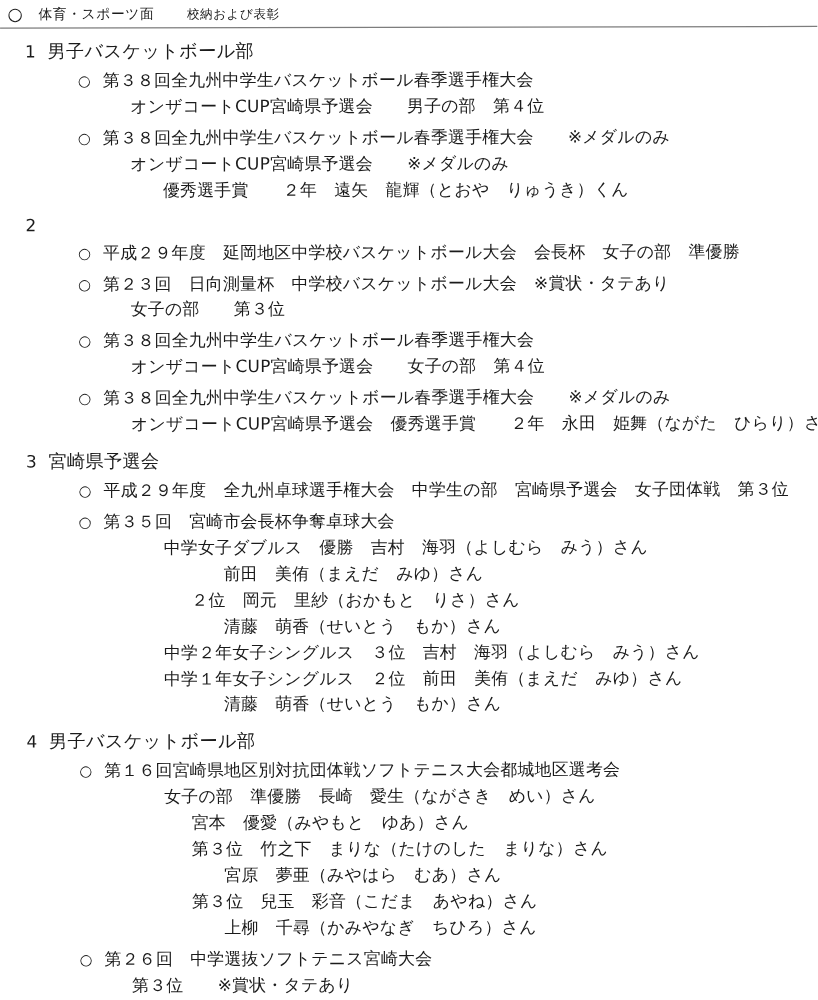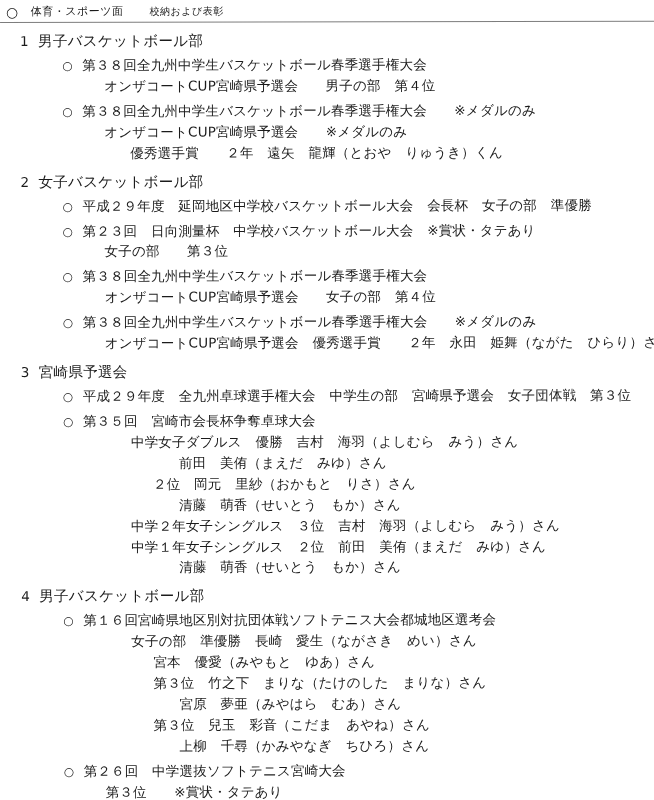--- a/index.html
+++ b/index.html
@@ -129,21 +129,20 @@
           <div class="entry-body">
             <div class="line">第３８回全九州中学生バスケットボール春季選手権大会　　※メダルのみ</div>
             <div class="line ind1">オンザコートCUP宮崎県予選会　　※メダルのみ</div>
             <div class="line ind2">優秀選手賞　　２年　遠矢　龍輝（とおや　りゅうき）くん</div>
           </div>
         </div>
       </div>
       <div class="club">
         <div class="club-head">
           <span class="club-num">2</span>
-          <span class="club-name">女子バスケットボール部</span>
         </div>
         <div class="entry">
           <span class="entry-mark">○</span>
           <div class="entry-body">
             <div class="line">平成２９年度　延岡地区中学校バスケットボール大会　会長杯　女子の部　準優勝</div>
           </div>
         </div>
         <div class="entry">
           <span class="entry-mark">○</span>
           <div class="entry-body">

